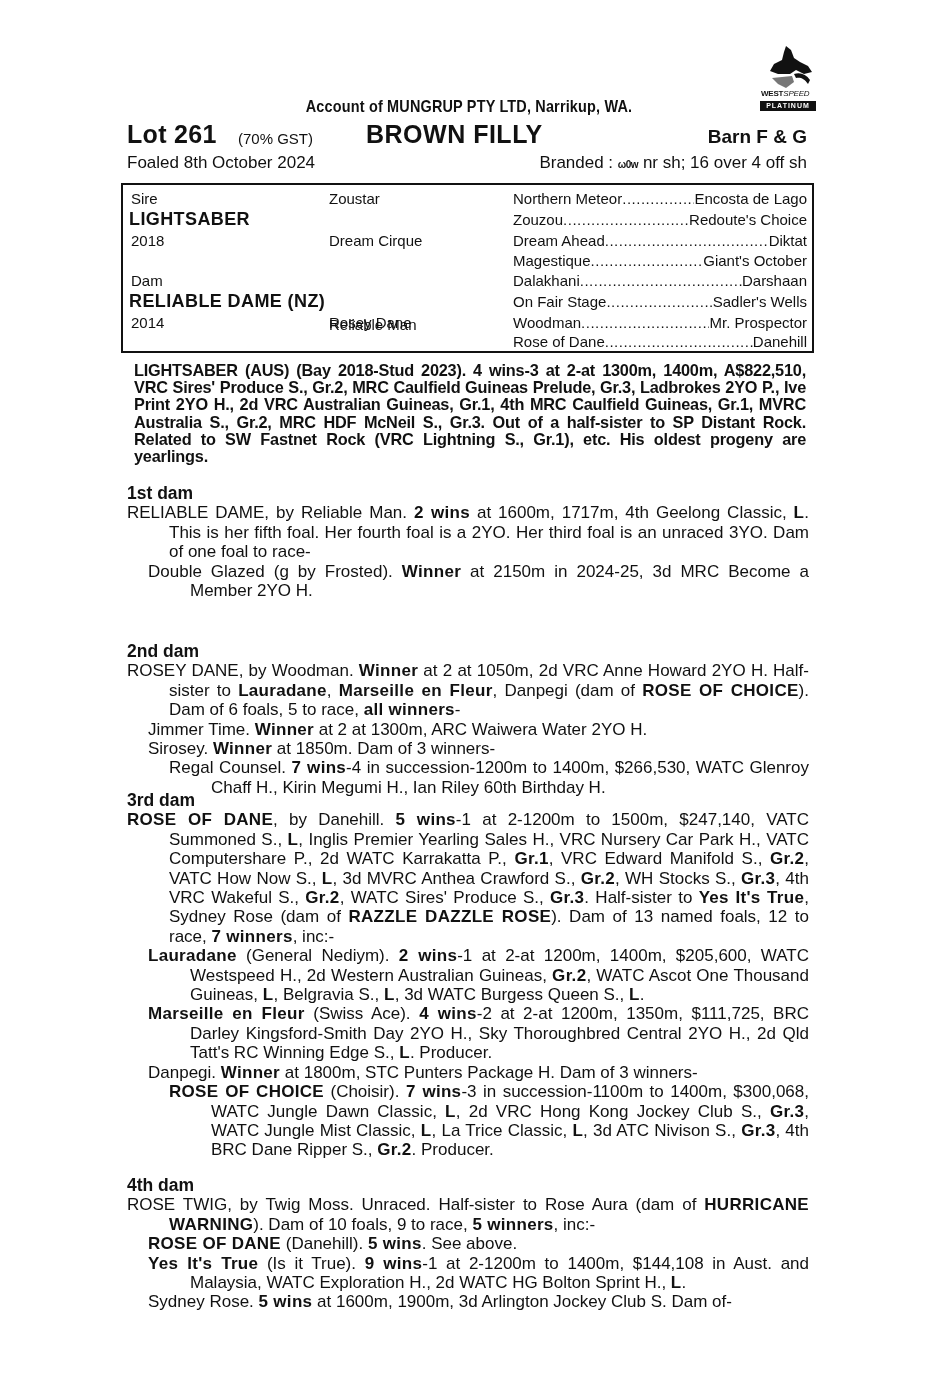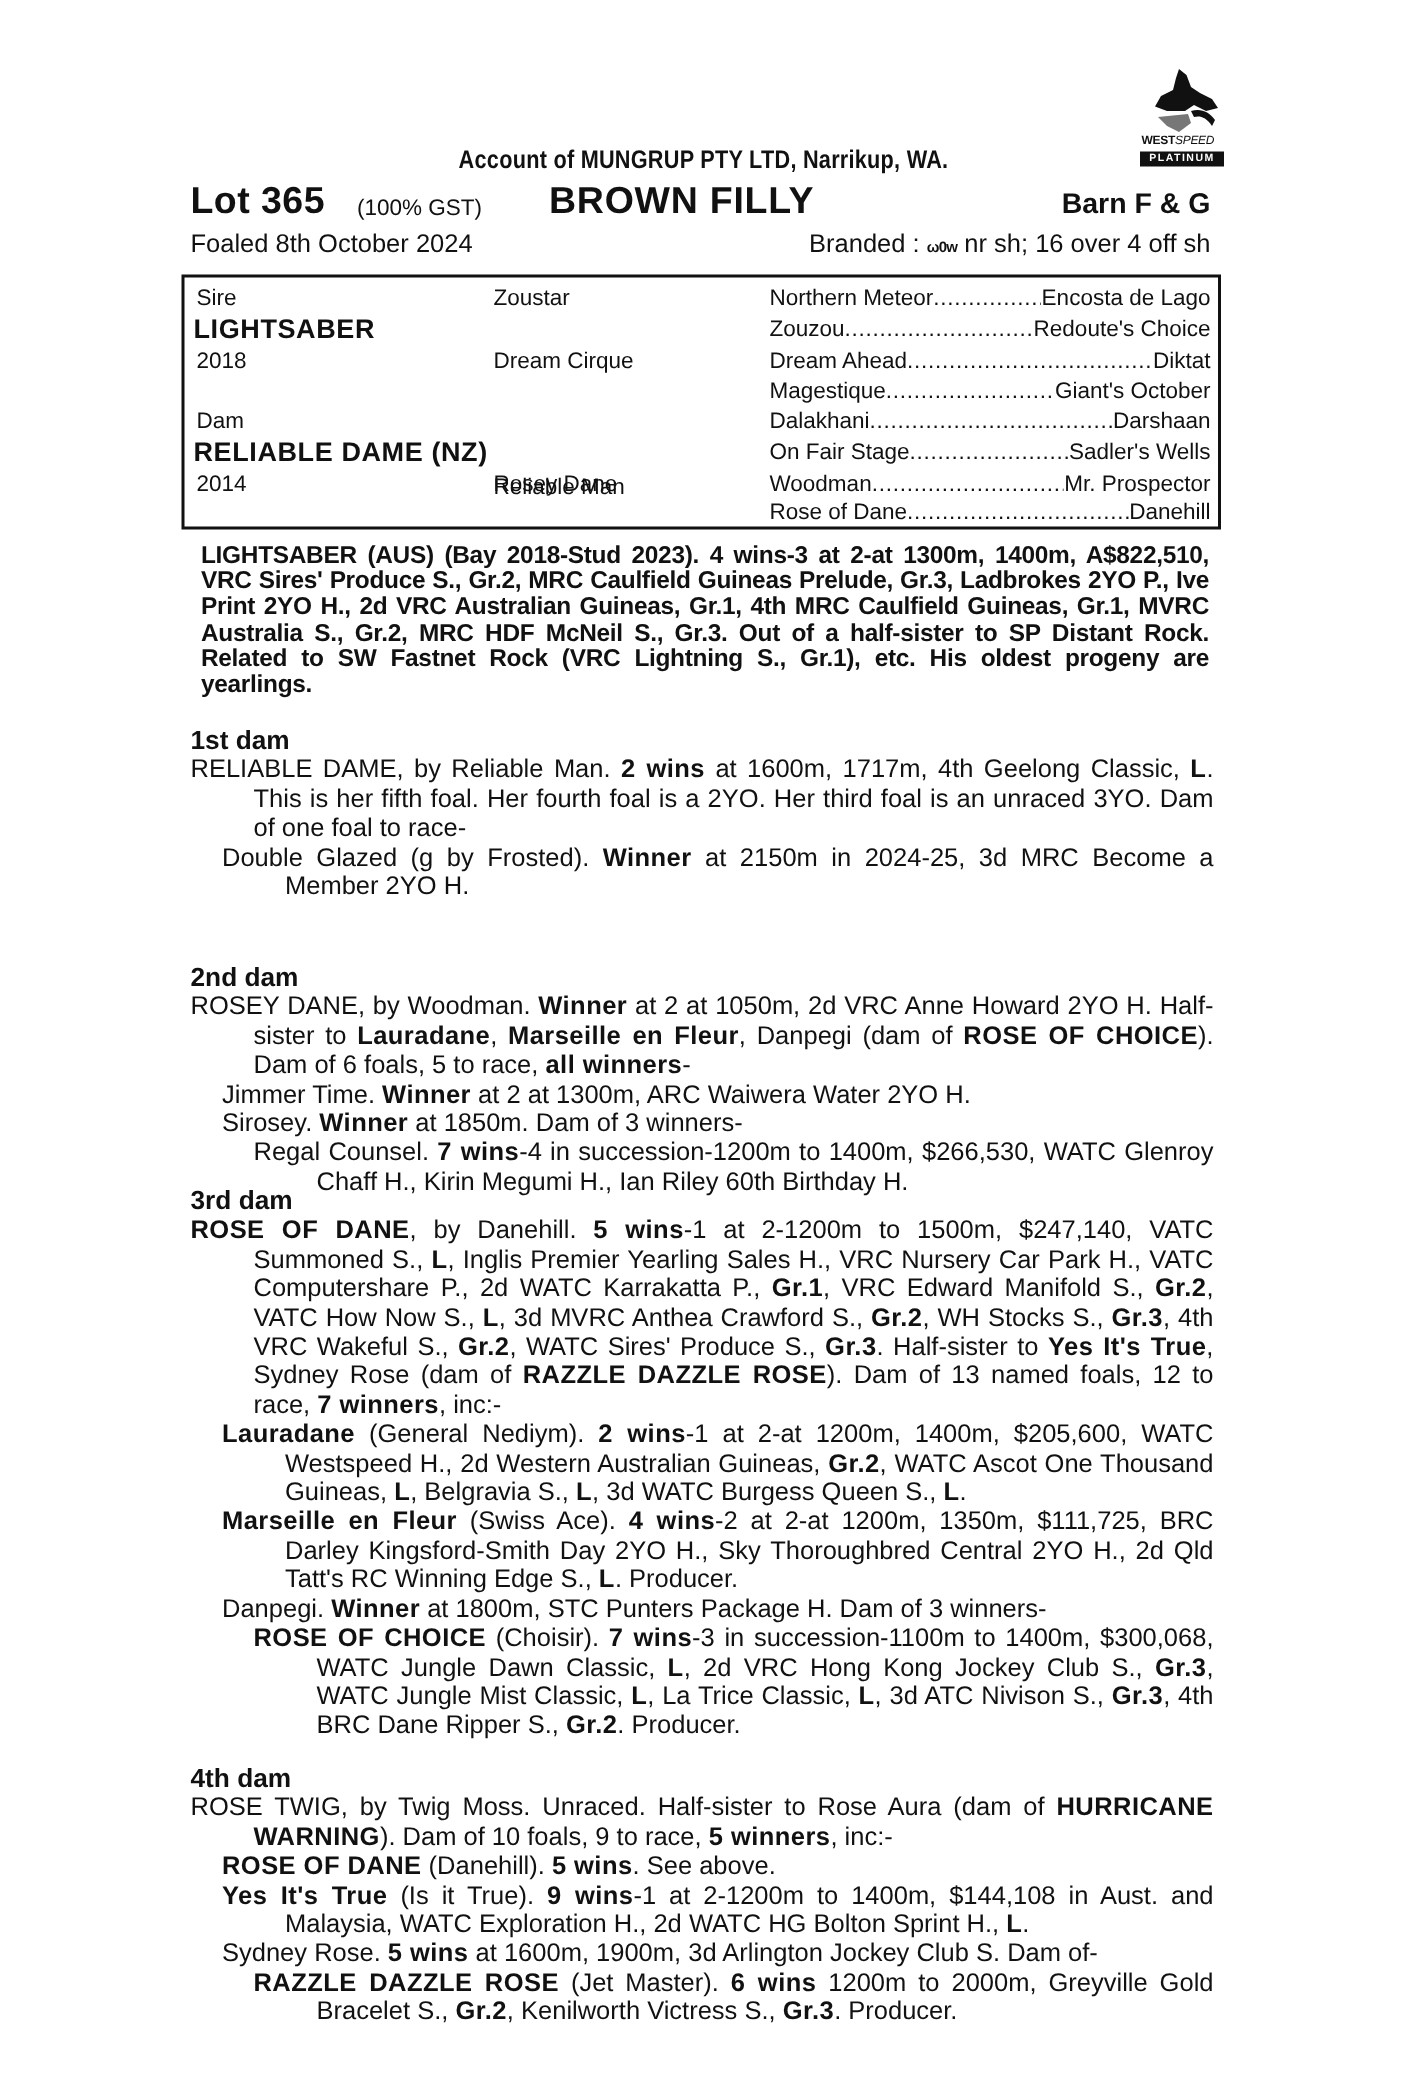--- a/index.html
+++ b/index.html
@@ -48,22 +48,22 @@
     <path d="M16 34 L36 32 L38 38 L30 44 L22 40 Z" fill="#777"></path>
     <path d="M38 30 C44 28 50 30 54 36 L52 40 C48 34 44 33 40 34 Z" fill="#111"></path>
   </svg>
   <div class="ws"><span>WEST</span><i>SPEED</i></div>
   <div class="plat">PLATINUM</div>
 </div>
 
 <div class="account"><span>Account of MUNGRUP PTY LTD, Narrikup, WA.</span></div>
 
 <div class="lotrow">
-  <span class="lot">Lot 365</span>
-  <span class="gst">(100% GST)</span>
+  <span class="lot">Lot 261</span>
+  <span class="gst">(70% GST)</span>
   <span class="sexcolor">BROWN FILLY</span>
   <span class="barn">Barn F &amp; G</span>
 </div>
 <div class="foaled">Foaled 8th October 2024</div>
 <div class="branded">
   <span>Branded :</span>
   <span class="brandmark">ω0w</span>
   <span>nr sh; 16 over 4 off sh</span>
 </div>
 
@@ -150,15 +150,14 @@
       <div class="para l2"><span class="b">ROSE OF CHOICE</span><span> (Choisir). </span><span class="b">7 wins</span><span>-3 in succession-1100m to 1400m, $300,068, WATC Jungle Dawn Classic, </span><span class="b">L</span><span>, 2d VRC Hong Kong Jockey Club S., </span><span class="b">Gr.3</span><span>, WATC Jungle Mist Classic, </span><span class="b">L</span><span>, La Trice Classic, </span><span class="b">L</span><span>, 3d ATC Nivison S., </span><span class="b">Gr.3</span><span>, 4th BRC Dane Ripper S., </span><span class="b">Gr.2</span><span>. Producer.</span></div>
     </div>
 </div>
 <div class="dam-section" style="top:1176px;">
   <div class="dam-heading">4th dam</div>
   <div class="paras">
       <div class="para l0"><span>ROSE TWIG, by Twig Moss. Unraced. Half-sister to Rose Aura (dam of </span><span class="b">HURRICANE WARNING</span><span>). Dam of 10 foals, 9 to race, </span><span class="b">5 winners</span><span>, inc:-</span></div>
       <div class="para l1"><span class="b">ROSE OF DANE</span><span> (Danehill). </span><span class="b">5 wins</span><span>. See above.</span></div>
       <div class="para l1"><span class="b">Yes It's True</span><span> (Is it True). </span><span class="b">9 wins</span><span>-1 at 2-1200m to 1400m, $144,108 in Aust. and Malaysia, WATC Exploration H., 2d WATC HG Bolton Sprint H., </span><span class="b">L</span><span>.</span></div>
       <div class="para l1"><span>Sydney Rose. </span><span class="b">5 wins</span><span> at 1600m, 1900m, 3d Arlington Jockey Club S. Dam of-</span></div>
-      <div class="para l2"><span class="b">RAZZLE DAZZLE ROSE</span><span> (Jet Master). </span><span class="b">6 wins</span><span> 1200m to 2000m, Greyville Gold Bracelet S., </span><span class="b">Gr.2</span><span>, Kenilworth Victress S., </span><span class="b">Gr.3</span><span>. Producer.</span></div>
     </div>
 </div>
 
 </body></html>

